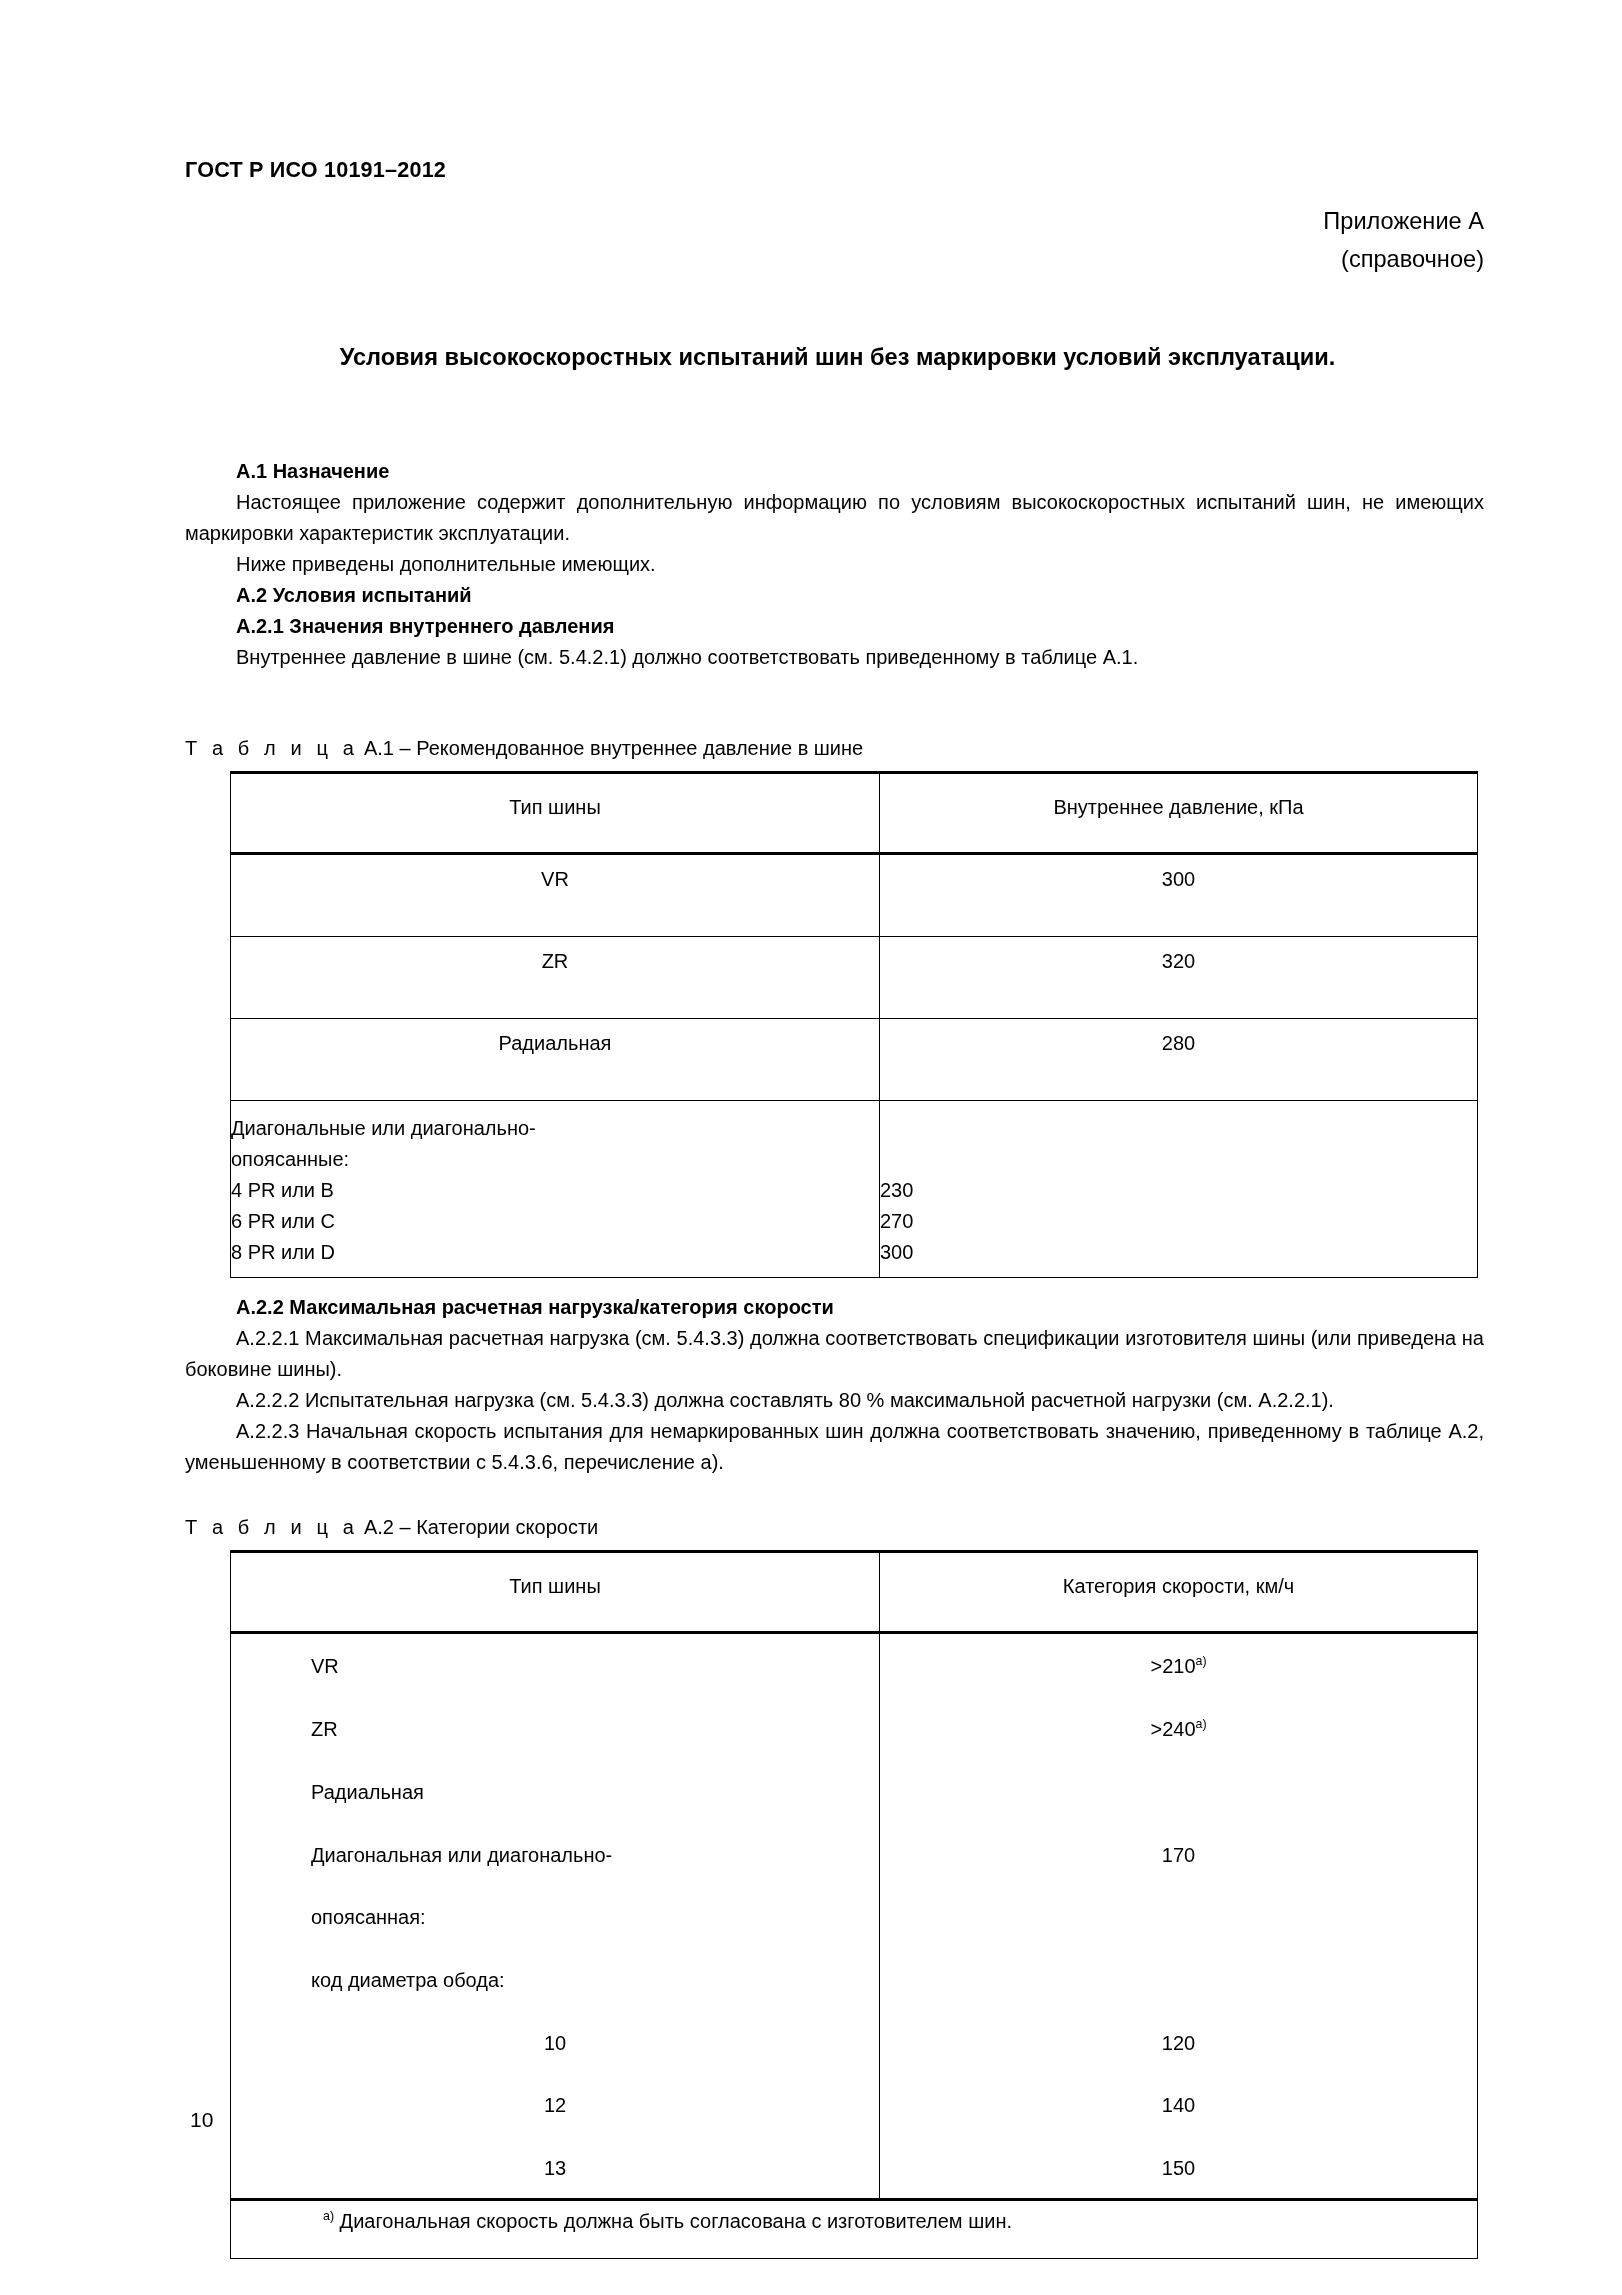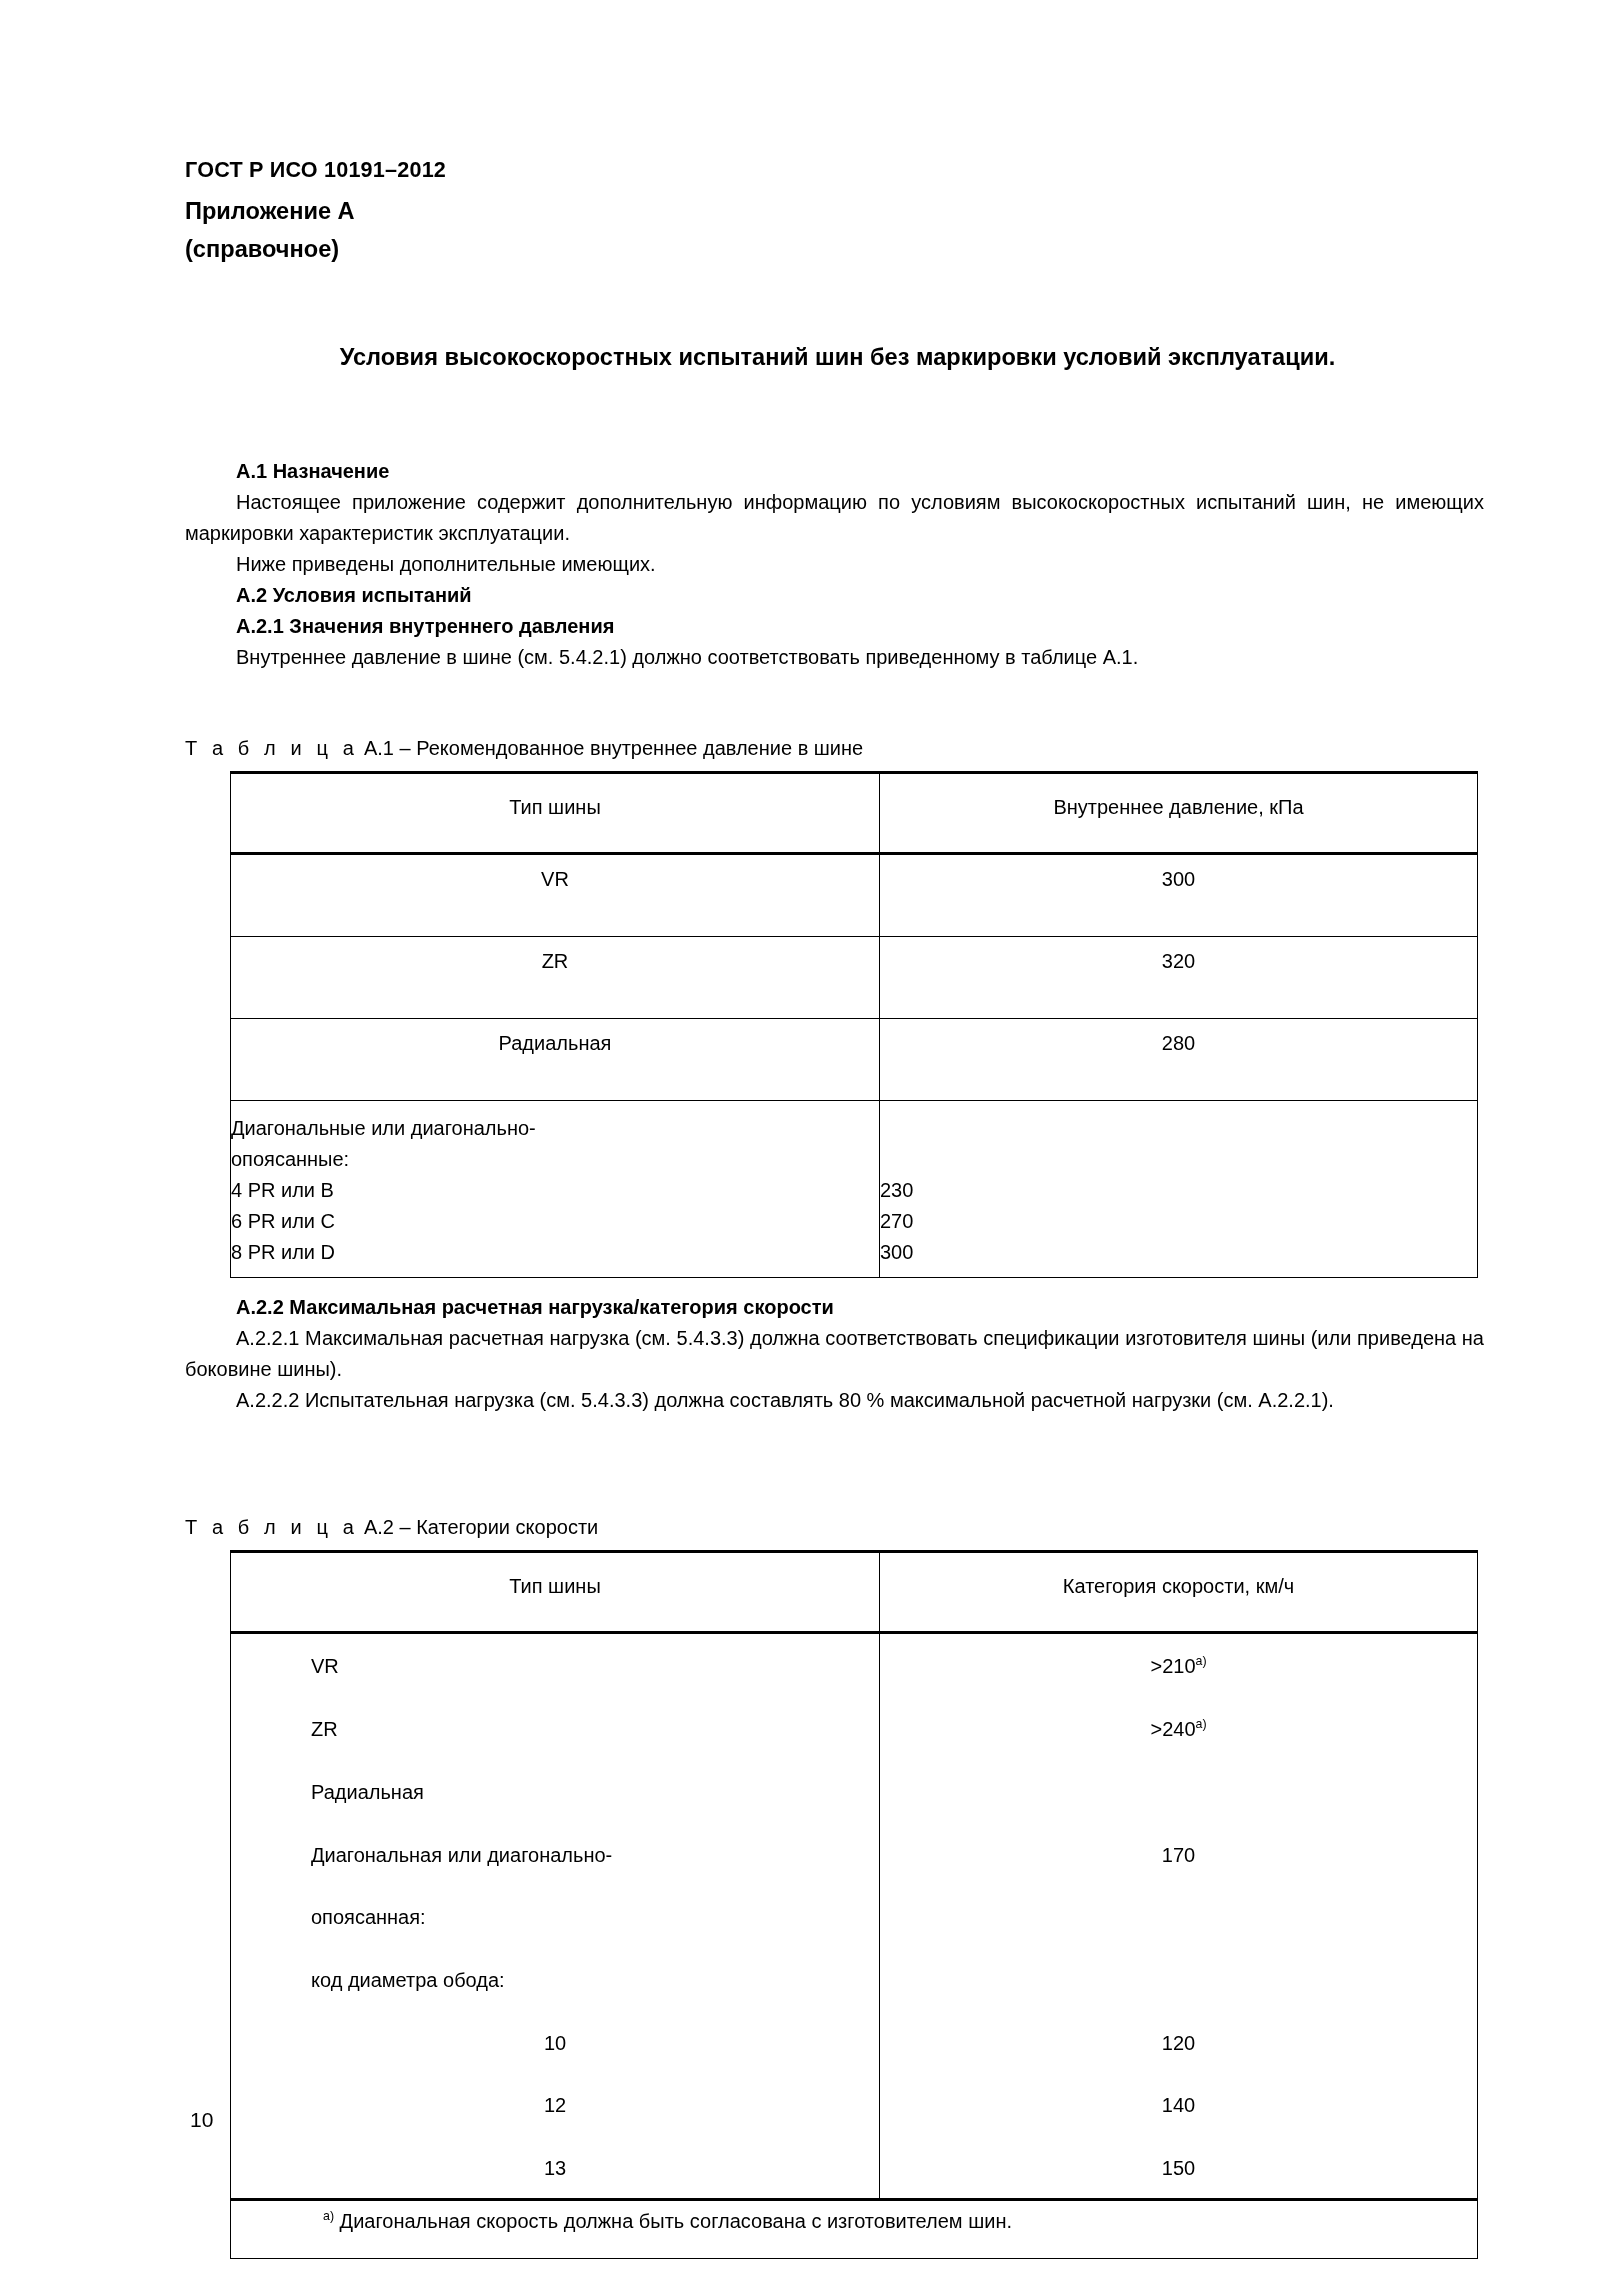--- a/index.html
+++ b/index.html
@@ -25,25 +25,25 @@
     top: 157px;
     font-size: 21.6px;
     font-weight: bold;
     letter-spacing: 0.2px;
   }
 
   
   .annex-title {
     position: absolute;
     left: 185px;
-    top: 192px;
+    top: 202px;
     width: 1299px;
-    text-align: left;
+    text-align: right;
     font-size: 23.6px;
-    font-weight: bold;
+    font-weight: normal;
     line-height: 38px;
   }
   .annex-title div { white-space: nowrap; }
 
   .main-title {
     position: absolute;
     left: 255px;
     top: 337px;
     width: 1165px;
     text-align: center;
@@ -207,20 +207,21 @@
         <div>300</div>
       </td>
     </tr>
   </tbody>
     </table>
 
   <div class="body-block" style="left:185px; top:1292px; width:1299px;">
     <p class="para indent bold nojust">А.2.2 Максимальная расчетная нагрузка/категория скорости</p>
     <p class="para indent">А.2.2.1 Максимальная расчетная нагрузка (см. 5.4.3.3) должна соответствовать спецификации изготовителя шины (или приведена на боковине шины).</p>
     <p class="para indent">А.2.2.2 Испытательная нагрузка (см. 5.4.3.3) должна составлять 80 % максимальной расчет­ной нагрузки (см. А.2.2.1).</p>
+    <p class="para indent">А.2.2.3 Начальная скорость испытания для немаркированных шин должна соответствовать значению, приведенному в таблице А.2, уменьшенному в соответствии с 5.4.3.6, перечисление а).</p>
   </div>
 
   <div class="tbl-caption" style="top:1516px;">
     <span class="sp-word">Т а б л и ц а</span>
     <span>А.2</span>
     <span>–</span>
     <span>Категории скорости</span>
   </div>
 
   <table class="tbl t2" style="top:1550px;">

